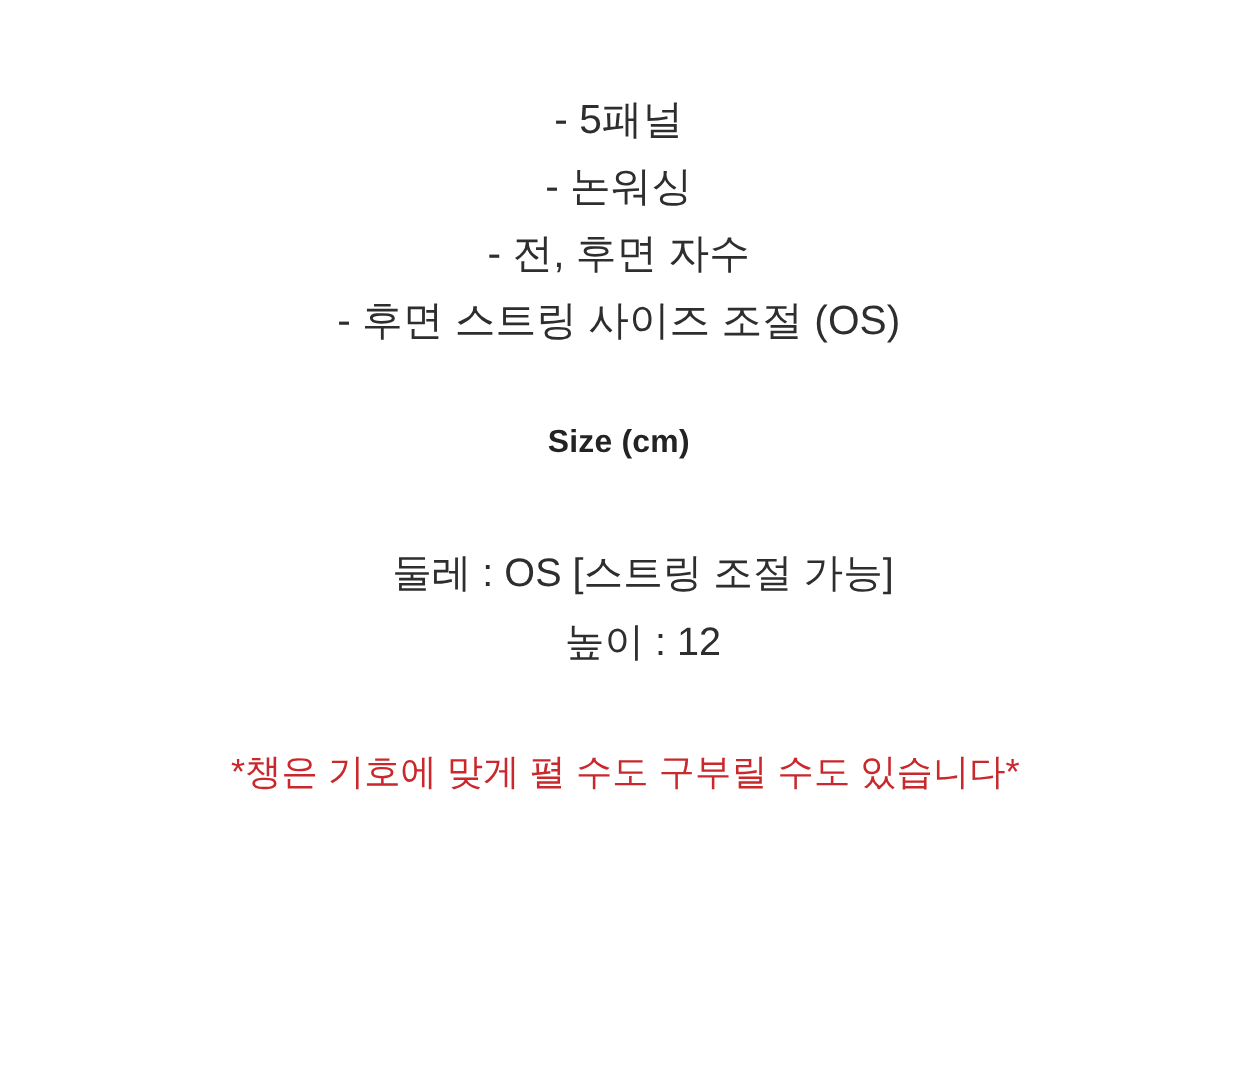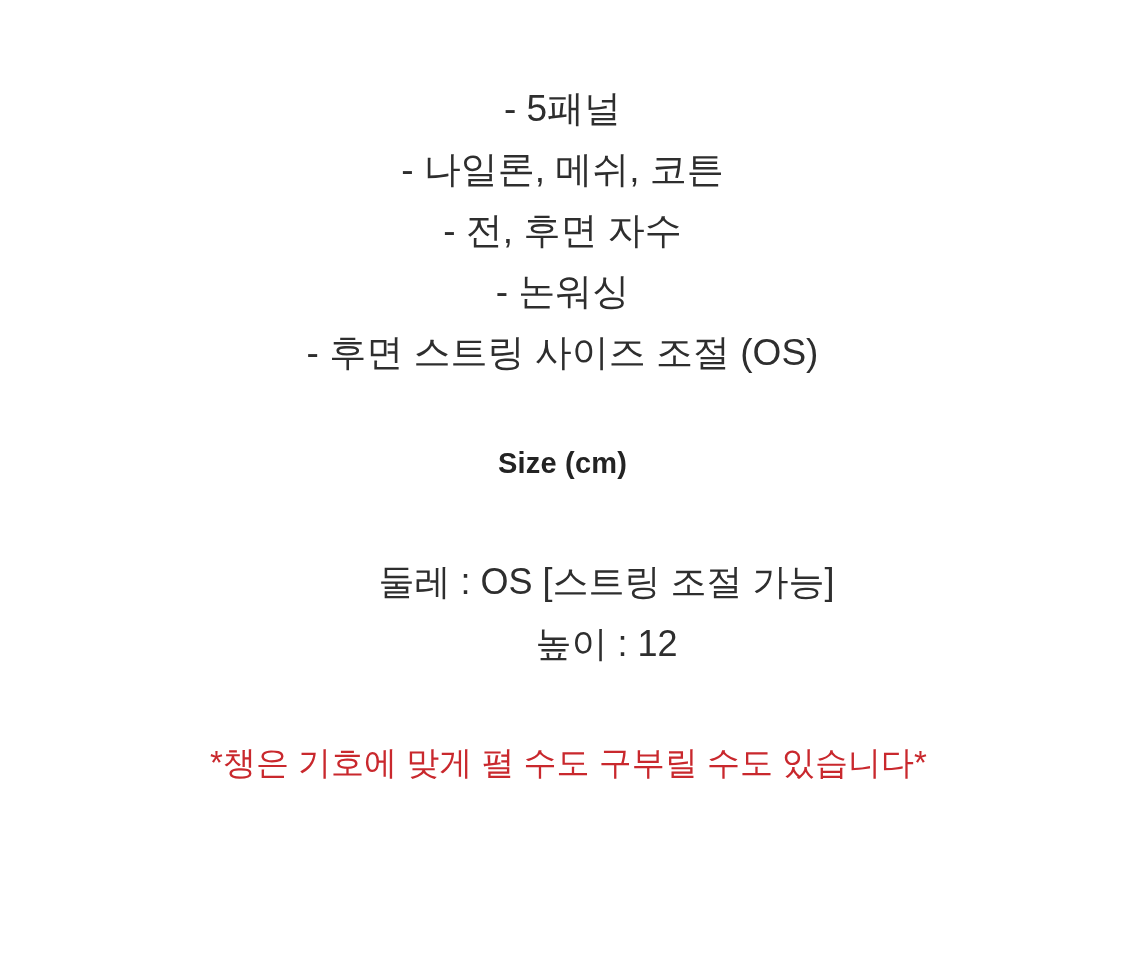--- a/index.html
+++ b/index.html
@@ -14,20 +14,21 @@
     font-family: "Liberation Sans", "DejaVu Sans", sans-serif;
     color: #2b2b2b;
     overflow: hidden;
   }
   .page {
     width: 1125px;
     height: 978px;
     box-sizing: border-box;
     display: flex;
     flex-direction: column;
+    align-items: center;
     padding-top: 78px;
   }
   .spec-list {
     display: flex;
     flex-direction: column;
     align-items: center;
     width: 100%;
   }
   .spec-line {
     font-size: 37px;
@@ -73,23 +74,22 @@
     margin-left: 12px;
   }
 </style>
 </head>
 <body>
 
 <div class="page">
 
   <div class="spec-list">
     <div class="spec-line">- 5패널</div>
-    <div class="spec-line">- 나일론, 메쉬, 코튼</div>
+    <div class="spec-line">- 논워싱</div>
     <div class="spec-line">- 전, 후면 자수</div>
-    <div class="spec-line">- 논워싱</div>
     <div class="spec-line">- 후면 스트링 사이즈 조절 (OS)</div>
   </div>
 
   <div class="gap-a"></div>
 
   <div class="size-heading">Size (cm)</div>
 
   <div class="gap-b"></div>
 
   <div class="size-list">

